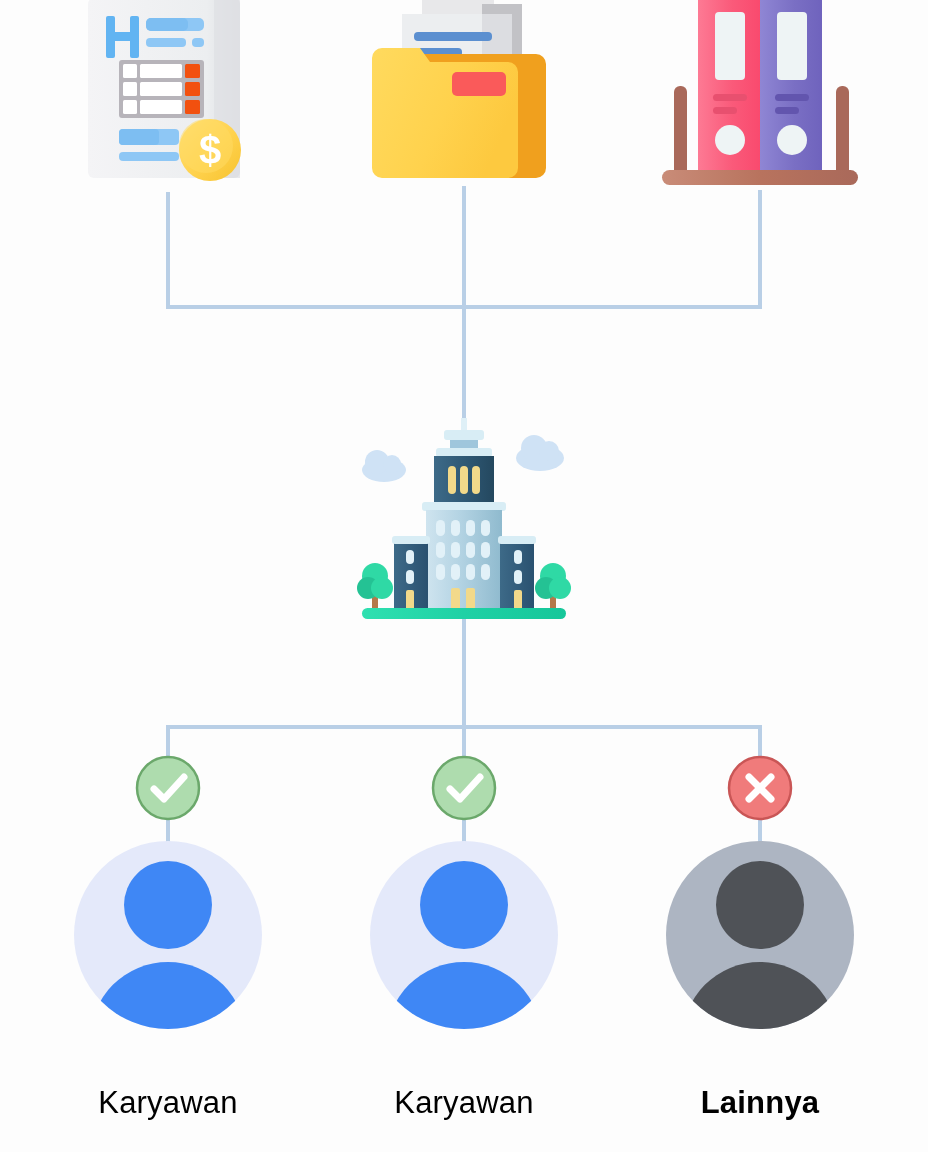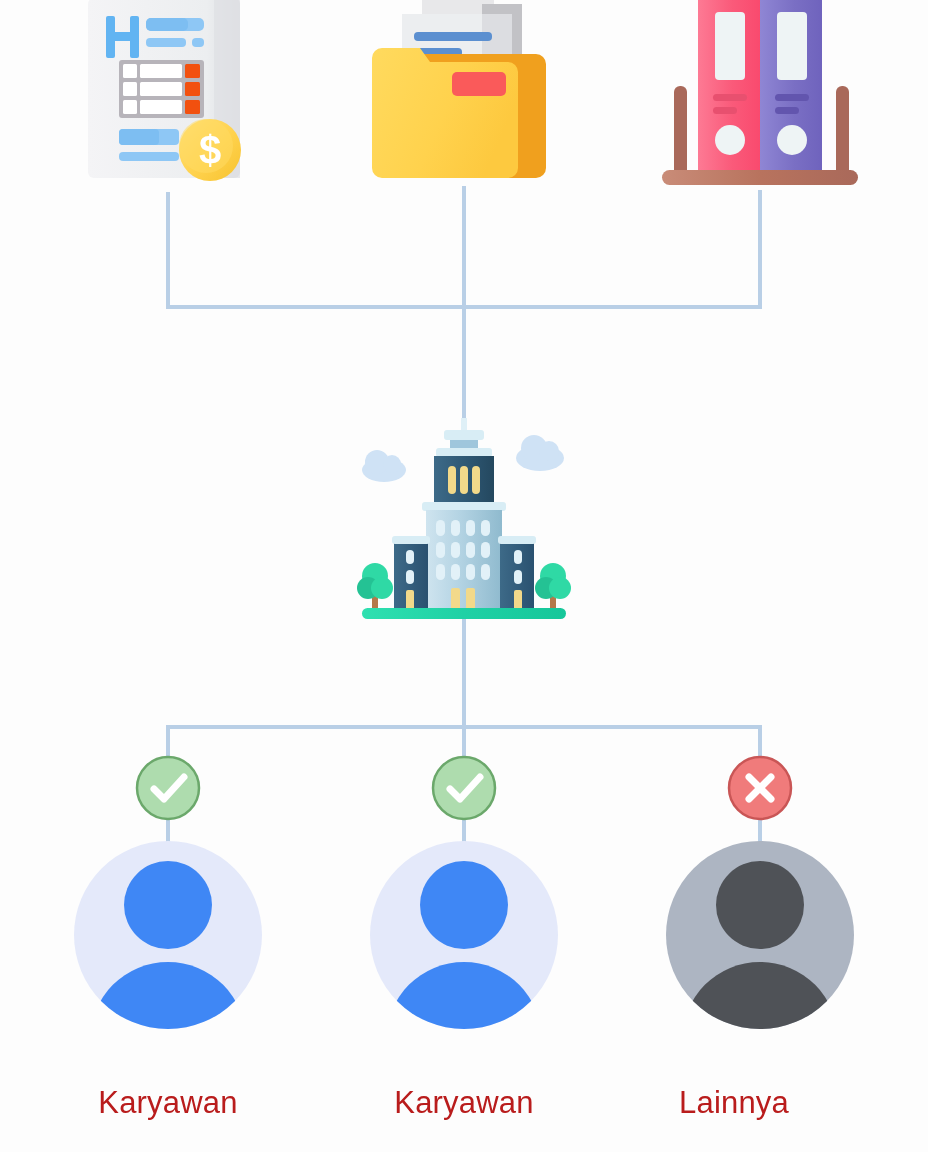--- a/index.html
+++ b/index.html
@@ -20,21 +20,21 @@
   }
   .node {
     position: absolute;
   }
   .label {
     position: absolute;
     width: 260px;
     text-align: center;
     font-family: "Liberation Sans", sans-serif;
     font-size: 31px;
-    color: #b91c1c;
+    color: #000000;
     letter-spacing: 0.2px;
     white-space: nowrap;
   }
   svg { display: block; overflow: visible; }
   #connectors {
     position: absolute;
     left: 0; top: 0;
     width: 928px;
     height: 1152px;
     pointer-events: none;
@@ -339,15 +339,15 @@
       <g clip-path="url(#clipAv3)" fill="#4f5257">
         <circle cx="114" cy="155" r="44"></circle>
         <circle cx="114" cy="290" r="78"></circle>
       </g>
       <g>
         <circle cx="114" cy="38" r="31" fill="#f07b7b" stroke="#c95656" stroke-width="2.5"></circle>
         <path d="M 103 27 L 125 49 M 125 27 L 103 49" fill="none" stroke="#ffffff" stroke-width="7" stroke-linecap="round"></path>
       </g>
     </svg>
   </div>
-  <div class="label" style="left:604px; top:1085px;">Lainnya</div>
+  <div class="label" style="left:630px; top:1085px;font-weight:bold;">Lainnya</div>
 
 </div>
 
 </body></html>

